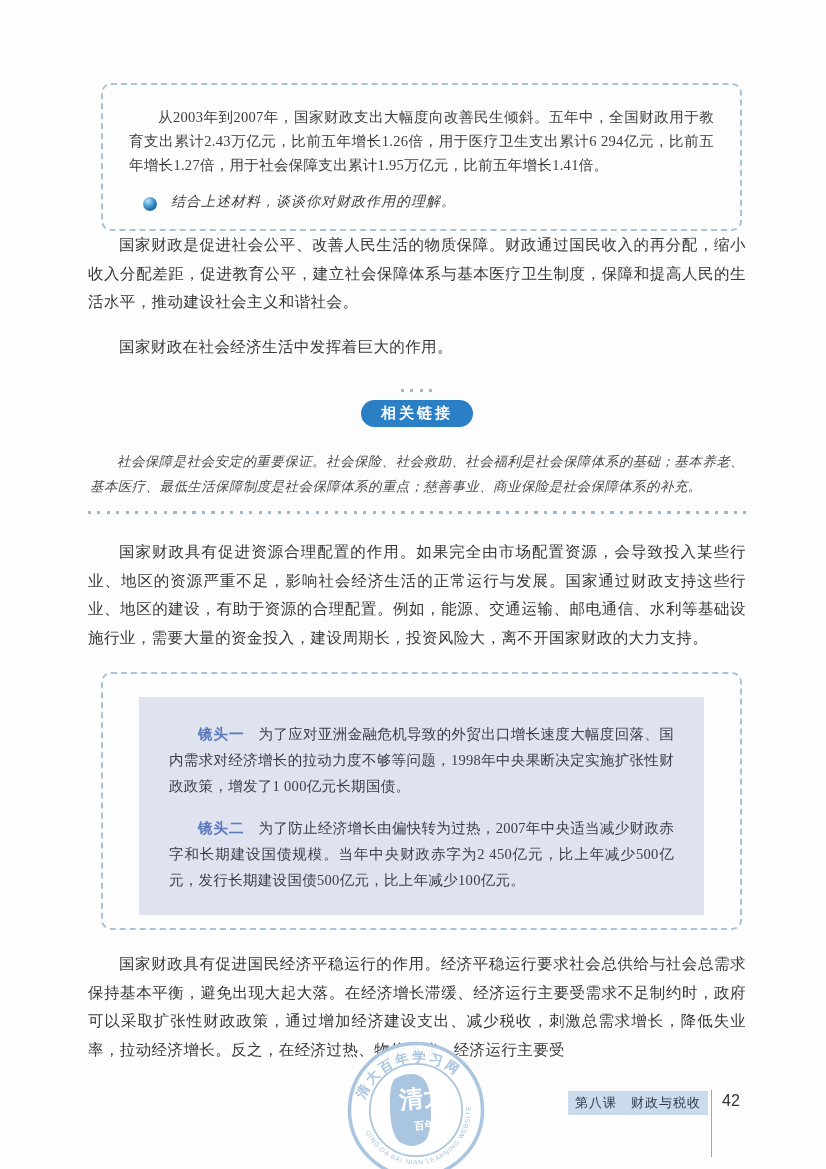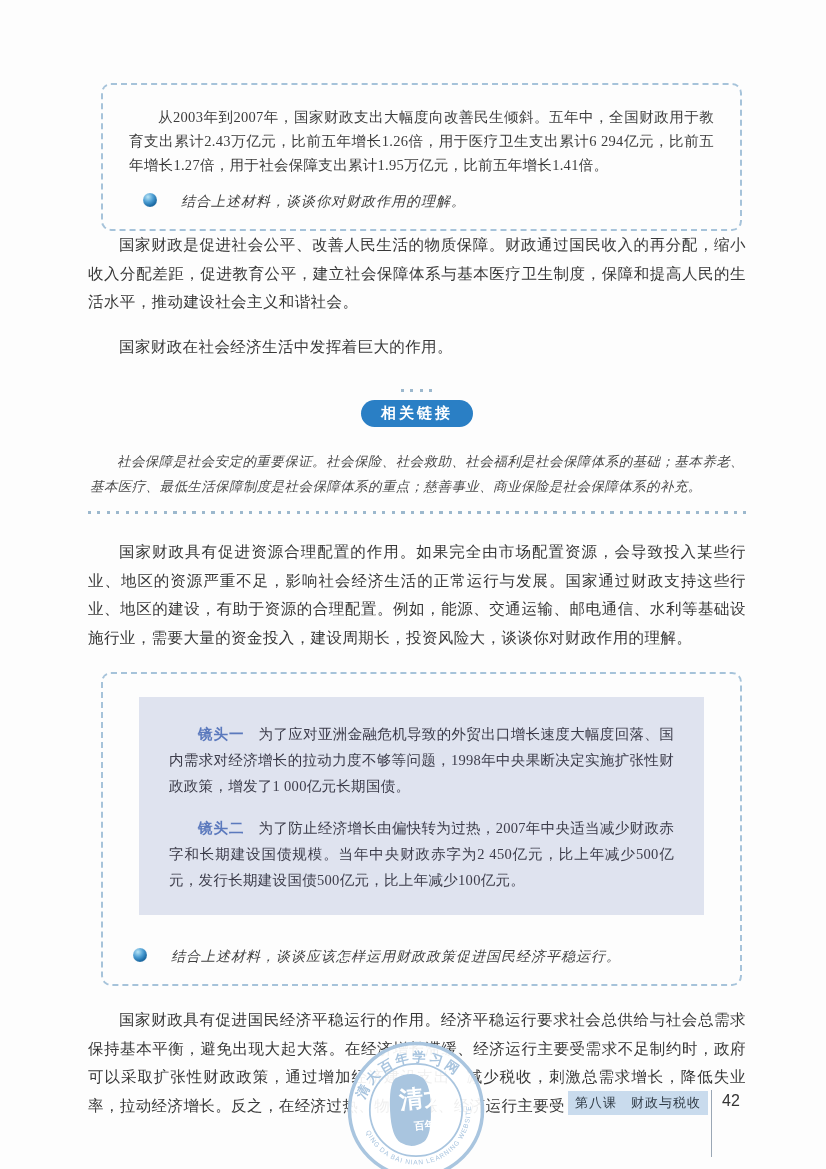--- a/index.html
+++ b/index.html
@@ -19,21 +19,21 @@
   .activity-box {
     border:2px dashed #a6c3da;
     border-radius:10px;
     margin-left:13px; margin-right:4px;
   }
   .activity-box.top-box { padding:20px 26px 14px 26px; }
   .box-para {
     font-size:14.5px; line-height:24px; letter-spacing:.3px;
     text-align:justify; text-indent:2em; color:#3c3c3c;
   }
-  .question-row { display:flex; align-items:flex-start; gap:24px; margin:16px 0 4px 14px; }
+  .question-row { display:flex; align-items:flex-end; gap:14px; margin:16px 0 4px 14px; }
   .globe {
     width:14px; height:14px; border-radius:50%; flex:0 0 auto;
     background:radial-gradient(circle at 35% 28%, #b8e4f5 0%, #4e9fd4 38%, #1565a0 72%, #093f6d 100%);
     box-shadow:inset 0 0 1px rgba(255,255,255,.6);
   }
   .question-text {
     font-style:italic; font-size:14px; color:#3f3f3f; letter-spacing:1px;
   }
 
   
@@ -127,38 +127,34 @@
     <div class="related">
       <div class="related-header">
         <span class="dotrow predots"></span>
         <span class="related-pill">相关链接</span>
         <span class="dotrow postdots"></span>
       </div>
       <p class="related-body">社会保障是社会安定的重要保证。社会保险、社会救助、社会福利是社会保障体系的基础；基本养老、基本医疗、最低生活保障制度是社会保障体系的重点；慈善事业、商业保险是社会保障体系的补充。</p>
       <div class="dotrow related-footer"></div>
     </div>
 
-    <p class="body-para mt24">国家财政具有促进资源合理配置的作用。如果完全由市场配置资源，会导致投入某些行业、地区的资源严重不足，影响社会经济生活的正常运行与发展。国家通过财政支持这些行业、地区的建设，有助于资源的合理配置。例如，能源、交通运输、邮电通信、水利等基础设施行业，需要大量的资金投入，建设周期长，投资风险大，谈谈你对财政作用的理解。</p>
+    <p class="body-para mt24">国家财政具有促进资源合理配置的作用。如果完全由市场配置资源，会导致投入某些行业、地区的资源严重不足，影响社会经济生活的正常运行与发展。国家通过财政支持这些行业、地区的建设，有助于资源的合理配置。例如，能源、交通运输、邮电通信、水利等基础设施行业，需要大量的资金投入，建设周期长，投资风险大，离不开国家财政的大力支持。</p>
 
     <div class="activity-box film-box">
       <div class="film-row">
         <div class="film-strip"></div>
         <div class="film-content">
           <p class="film-para">
             <span class="scene-label">镜头一</span><span>为了应对亚洲金融危机导致的外贸出口增长速度大幅度回落、国内需求对经济增长的拉动力度不够等问题，1998年中央果断决定实施扩张性财政政策，增发了1 000亿元长期国债。</span>
           </p>
           <p class="film-para">
             <span class="scene-label">镜头二</span><span>为了防止经济增长由偏快转为过热，2007年中央适当减少财政赤字和长期建设国债规模。当年中央财政赤字为2 450亿元，比上年减少500亿元，发行长期建设国债500亿元，比上年减少100亿元。</span>
           </p>
         </div>
         <div class="film-strip"></div>
-      </div>
-      <div class="question-row film-question">
-        <span class="globe"></span>
-        <span class="question-text">结合上述材料，谈谈应该怎样运用财政政策促进国民经济平稳运行。</span>
       </div>
     </div>
 
     <p class="body-para mt20">国家财政具有促进国民经济平稳运行的作用。经济平稳运行要求社会总供给与社会总需求保持基本平衡，避免出现大起大落。在经济增长滞缓、经济运行主要受需求不足制约时，政府可以采取扩张性财政政策，通过增加经济建设支出、减少税收，刺激总需求增长，降低失业率，拉动经济增长。反之，在经济过热、物价上涨、经济运行主要受</p>
   </div>
 
   <div class="watermark">
     <svg viewBox="0 0 200 200" width="140" height="140">
       <circle cx="100" cy="100" r="97" fill="#ffffff" opacity="0.92"></circle>
       <circle cx="100" cy="100" r="95" fill="none" stroke="#a9c5df" stroke-width="5"></circle>

